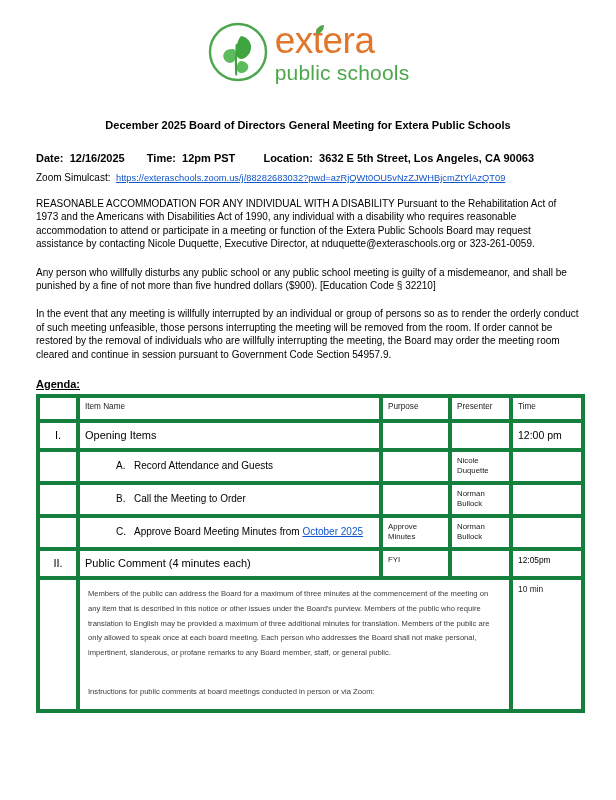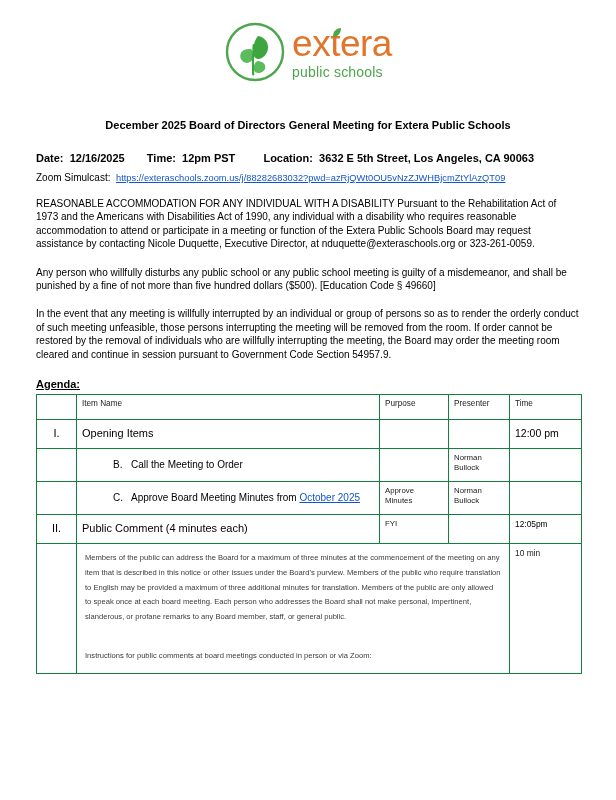--- a/index.html
+++ b/index.html
@@ -48,21 +48,21 @@
   }
   .logo-extera {
     font-size: 37px;
     font-weight: 400;
     letter-spacing: -0.5px;
     line-height: 1;
     position: relative;
     display: inline-block;
   }
   .logo-public {
-    font-size: 14px;
+    font-size: 21px;
     font-weight: 400;
     letter-spacing: 0.2px;
     line-height: 1;
     margin-top: 3px;
   }
   .leafdot {
     position: absolute;
     left: 39px;
     top: 2px;
     width: 11px;
@@ -122,21 +122,21 @@
     margin-bottom: 4px;
   }
 
   
   table.agenda {
     width: 545px;
     border-collapse: collapse;
     table-layout: fixed;
   }
   table.agenda td, table.agenda th {
-    border: 1px solid #15803d;
+    border: 4px solid #15803d;
     vertical-align: top;
     padding: 4px 5px 5px 5px;
     font-weight: normal;
     text-align: left;
   }
   col.c-num   { width: 40px; }
   col.c-item  { width: 303px; }
   col.c-purp  { width: 69px; }
   col.c-pres  { width: 61px; }
   col.c-time  { width: 72px; }
@@ -239,21 +239,21 @@
     <span>Location:</span>
     <span>&nbsp;</span><span>3632 E 5th Street, Los Angeles, CA 90063</span>
   </div>
 
   <div class="zoom-line">
     <span>Zoom Simulcast:</span>
     <span>&nbsp;</span><a class="zoom-link" href="#">https://exteraschools.zoom.us/j/88282683032?pwd=azRjQWt0OU5vNzZJWHBjcmZtYlAzQT09</a>
   </div>
 
   <div class="para p1">REASONABLE ACCOMMODATION FOR ANY INDIVIDUAL WITH A DISABILITY Pursuant to the  Rehabilitation Act of 1973 and the Americans with Disabilities Act of 1990, any individual with a disability who requires reasonable accommodation to attend or participate in a meeting or function of the Extera Public Schools Board may request assistance by contacting Nicole Duquette, Executive Director, at nduquette@exteraschools.org or 323-261-0059.</div>
-  <div class="para p2">Any person who willfully disturbs any public school or any public school meeting is guilty of a misdemeanor, and shall be punished by a fine of not more than five hundred dollars ($500). [Education Code § 49660]</div>
+  <div class="para p2">Any person who willfully disturbs any public school or any public school meeting is guilty of a misdemeanor, and shall be punished by a fine of not more than five hundred dollars ($900). [Education Code § 32210]</div>
   <div class="para p3">In the event that any meeting is willfully interrupted by an individual or group of persons so as to render the orderly conduct of such meeting unfeasible, those persons interrupting the meeting will be removed from the room. If order cannot be restored by the removal of individuals who are willfully interrupting the meeting, the Board may order the meeting room cleared and continue in session pursuant to Government Code Section 54957.9.</div>
 
   <div class="agenda-label">Agenda:</div>
 
   <table class="agenda">
     <colgroup>
       <col class="c-num">
         <col class="c-item">
         <col class="c-purp">
         <col class="c-pres">
@@ -271,20 +271,29 @@
     <tbody>
 
       <tr class="row-major">
         <td class="num-cell">I.</td>
         <td class="major-title">Opening Items</td>
         <td class="small-cell"></td>
         <td class="small-cell"></td>
         <td class="major-time">12:00 pm</td>
       </tr>
 
+      <tr class="sub-row">
+        <td class="num-cell"></td>
+        <td class="sub-item">
+          <span class="lettr">A.</span><span>Record Attendance and Guests</span>
+        </td>
+        <td class="small-cell"></td>
+        <td class="small-cell">Nicole Duquette</td>
+        <td class="time-cell-plain"></td>
+      </tr>
 
       <tr class="sub-row">
         <td class="num-cell"></td>
         <td class="sub-item">
           <span class="lettr">B.</span><span>Call the Meeting to Order</span>
         </td>
         <td class="small-cell"></td>
         <td class="small-cell">Norman Bullock</td>
         <td class="time-cell-plain"></td>
       </tr>

